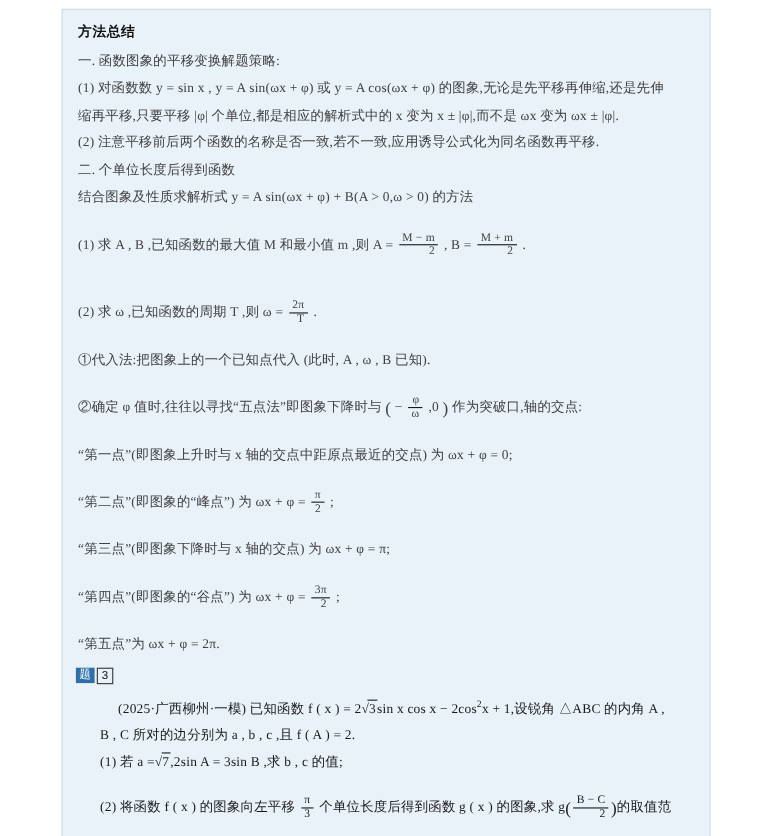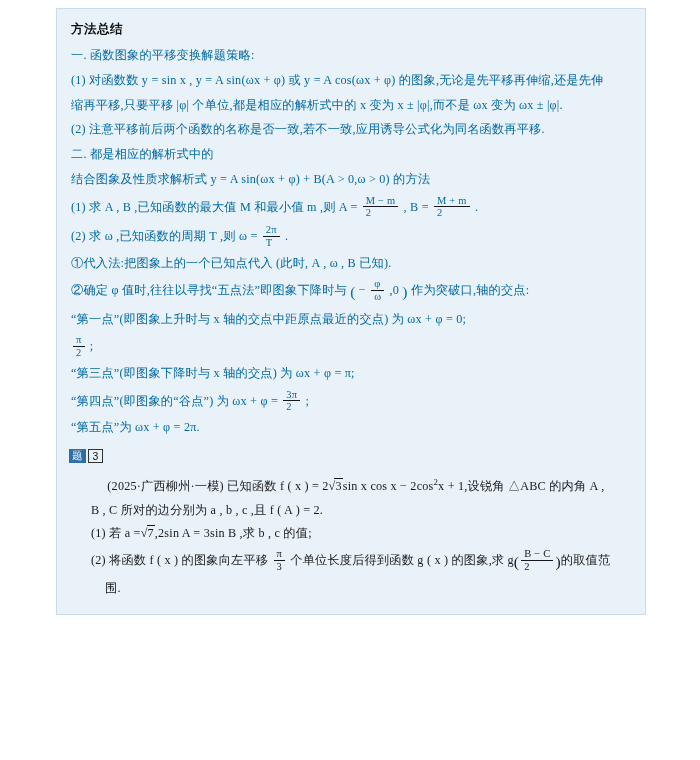--- a/index.html
+++ b/index.html
@@ -34,30 +34,30 @@
     font-weight: bold;
     font-size: 12.5px;
     color: #111;
     margin: 2px 0 8px 2px;
     letter-spacing: 0.5px;
   }
   .line {
     font-size: 12.2px;
     line-height: 1.62;
     margin: 5px 0 5px 2px;
-    color: #0369a1;
+    color: #404040;
     letter-spacing: 0.2px;
   }
   .frac {
     display: inline-block;
     vertical-align: -0.52em;
-    text-align: left;
+    text-align: right;
     font-size: 0.86em;
     line-height: 1.12;
-    margin: 0 2px;
+    margin: 16px 2px;
   }
   .frac .num {
     display: block;
     padding: 0 3px;
     border-bottom: 1px solid #14181c;
   }
   .frac .den {
     display: block;
     padding: 0 3px;
   }
@@ -143,21 +143,21 @@
   <div class="panel">
 
     <div class="panel-title">方法总结</div>
 
     <div class="line">一. 函数图象的平移变换解题策略:</div>
 
     <div class="line">(1) 对函数数 y = sin x , y = A sin(ωx + φ) 或 y = A cos(ωx + φ) 的图象,无论是先平移再伸缩,还是先伸</div>
     <div class="line">缩再平移,只要平移 |φ| 个单位,都是相应的解析式中的 x 变为 x ± |φ|,而不是 ωx 变为 ωx ± |φ|.</div>
     <div class="line">(2) 注意平移前后两个函数的名称是否一致,若不一致,应用诱导公式化为同名函数再平移.</div>
 
-    <div class="line">二. 都是相应的解析式中的</div>
+    <div class="line">二. 个单位长度后得到函数</div>
     <div class="line">结合图象及性质求解析式 y = A sin(ωx + φ) + B(A &gt; 0,ω &gt; 0) 的方法</div>
 
     <div class="line">
       <span>(1) 求 A , B ,已知函数的最大值 M 和最小值 m ,则 A =</span>
       <span class="frac">
         <span class="num">M − m</span>
         <span class="den">2</span>
       </span>
       <span>, B =</span>
       <span class="frac">
@@ -188,20 +188,21 @@
         <span class="den">ω</span>
       </span>
       <span>,0</span>
       <span class="paren-big">)</span>
       <span>作为突破口,轴的交点:</span>
     </div>
 
     <div class="line">“第一点”(即图象上升时与 x 轴的交点中距原点最近的交点) 为 ωx + φ = 0;</div>
 
     <div class="line">
+      <span>“第二点”(即图象的“峰点”) 为 ωx + φ =</span>
       <span class="frac">
         <span class="num">π</span>
         <span class="den">2</span>
       </span>
       <span>;</span>
     </div>
 
     <div class="line">“第三点”(即图象下降时与 x 轴的交点) 为 ωx + φ = π;</div>
 
     <div class="line">

